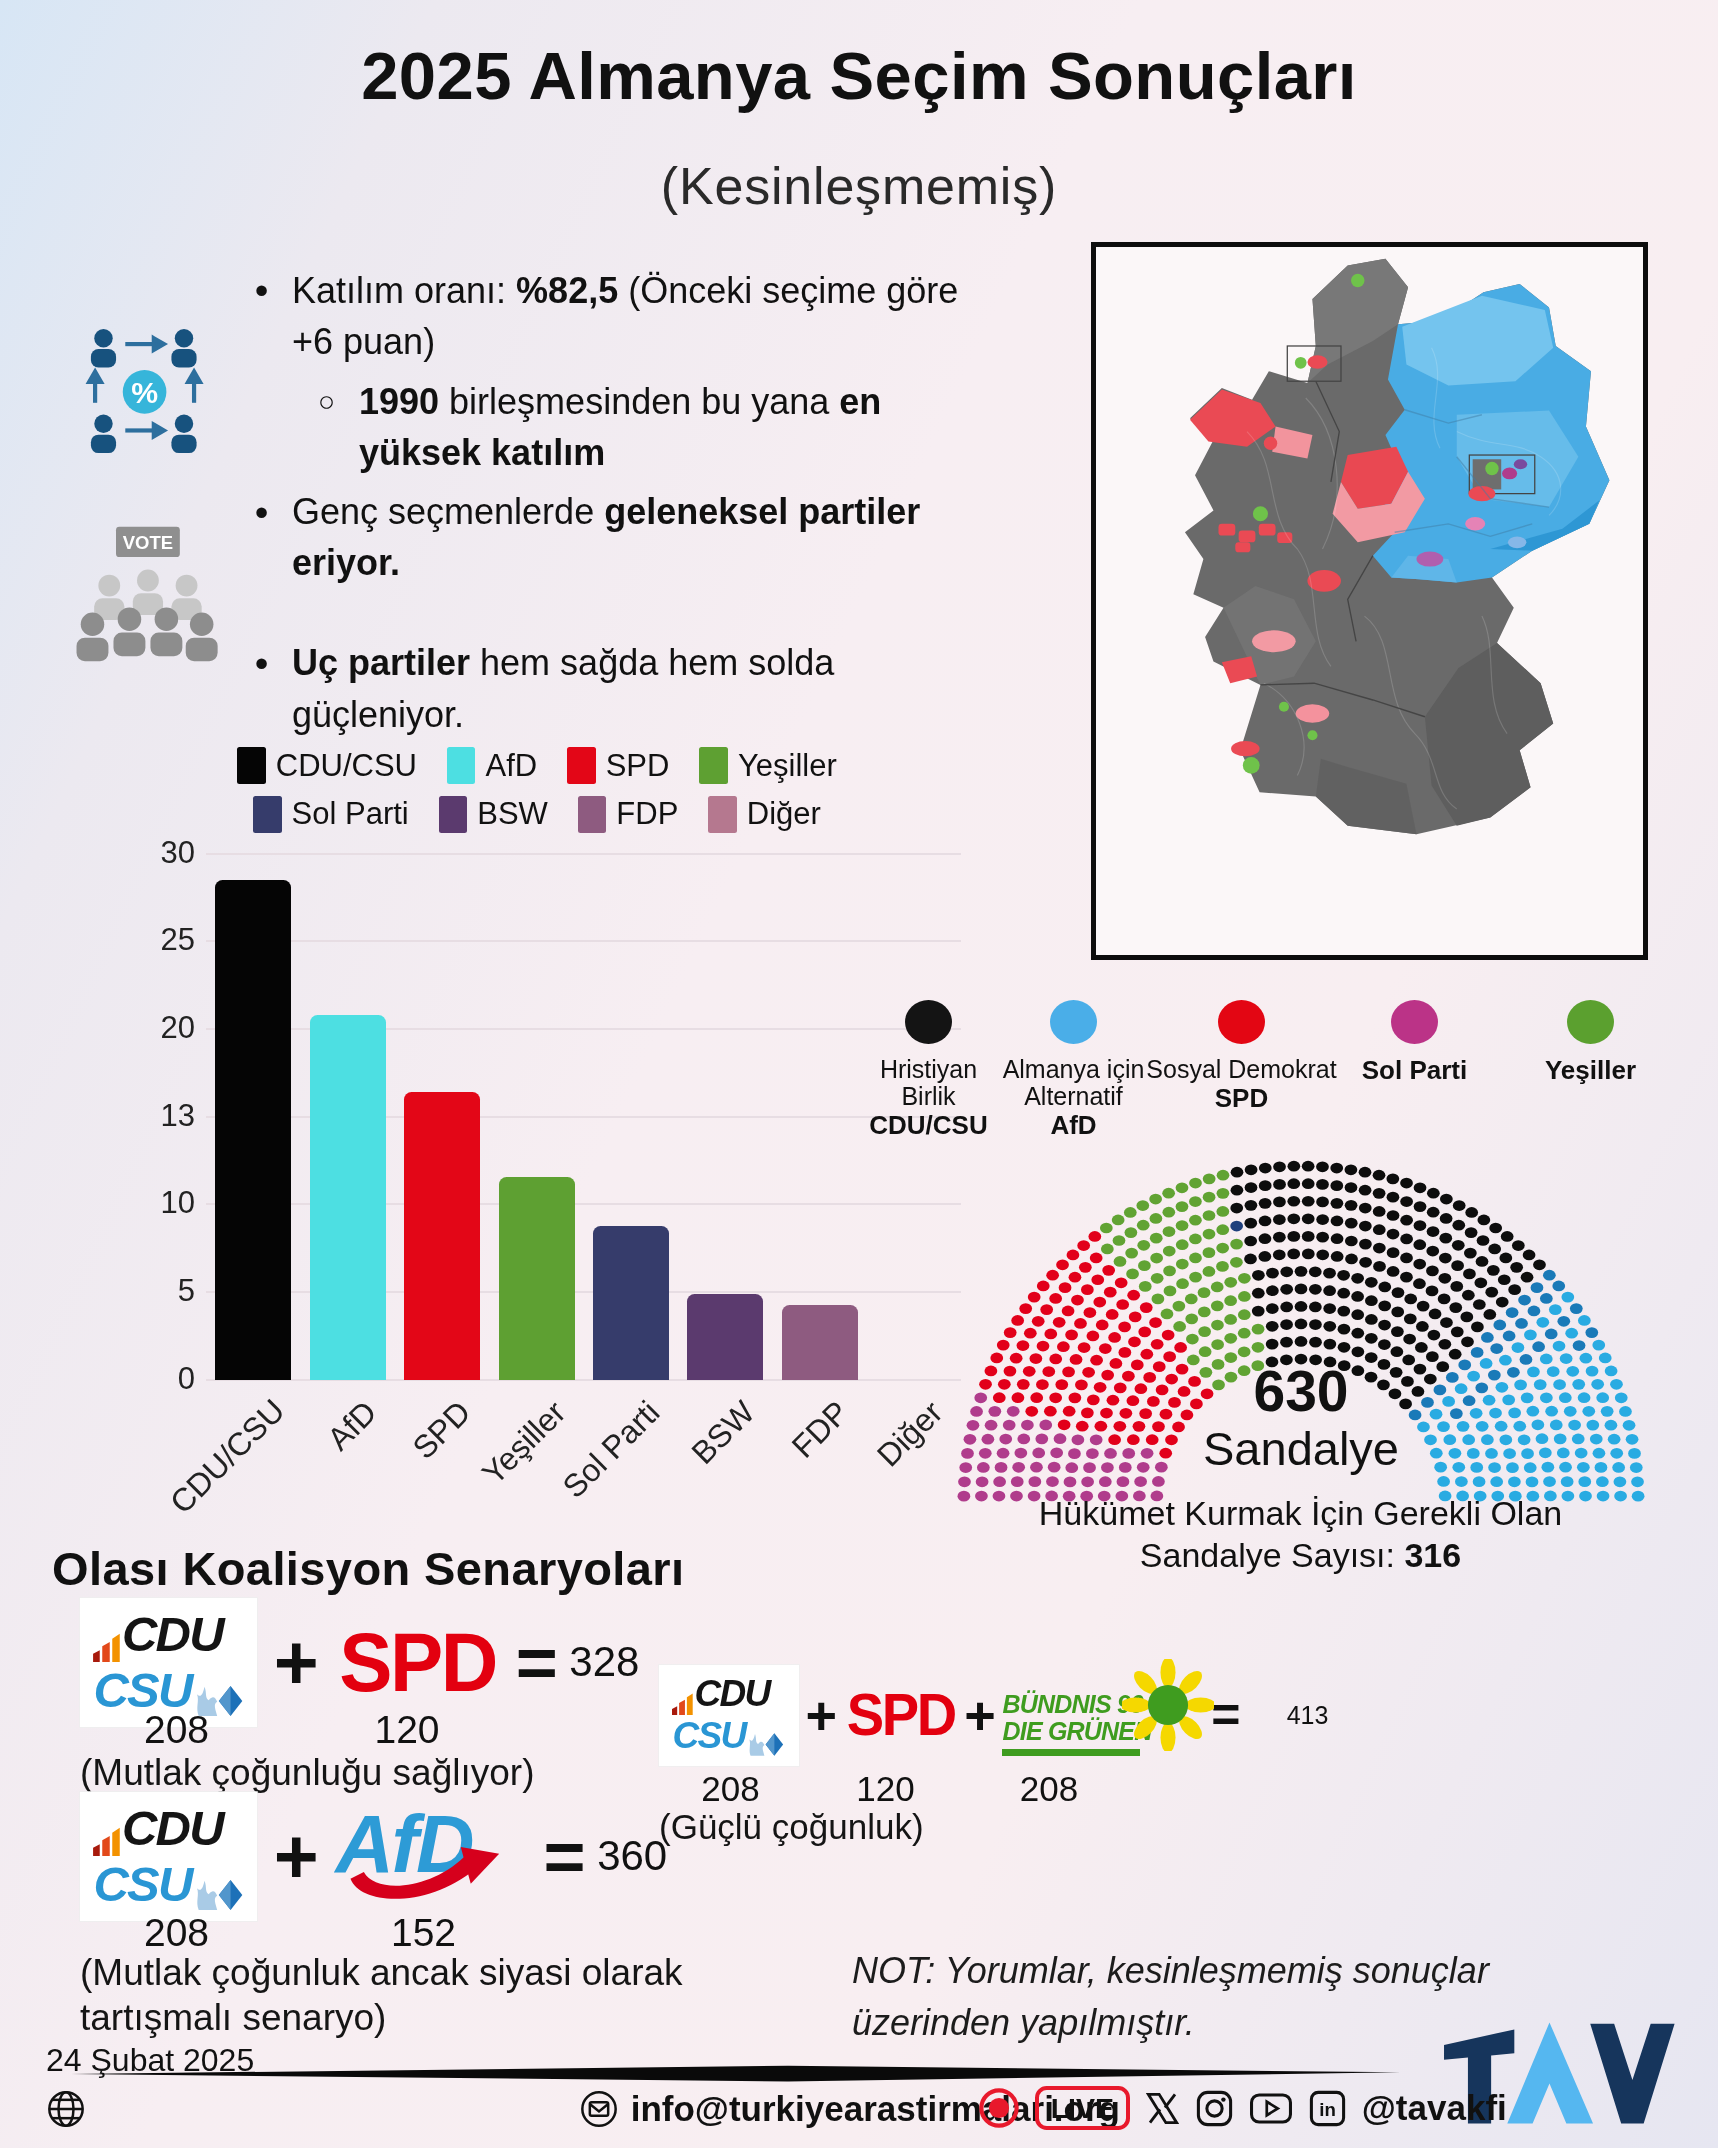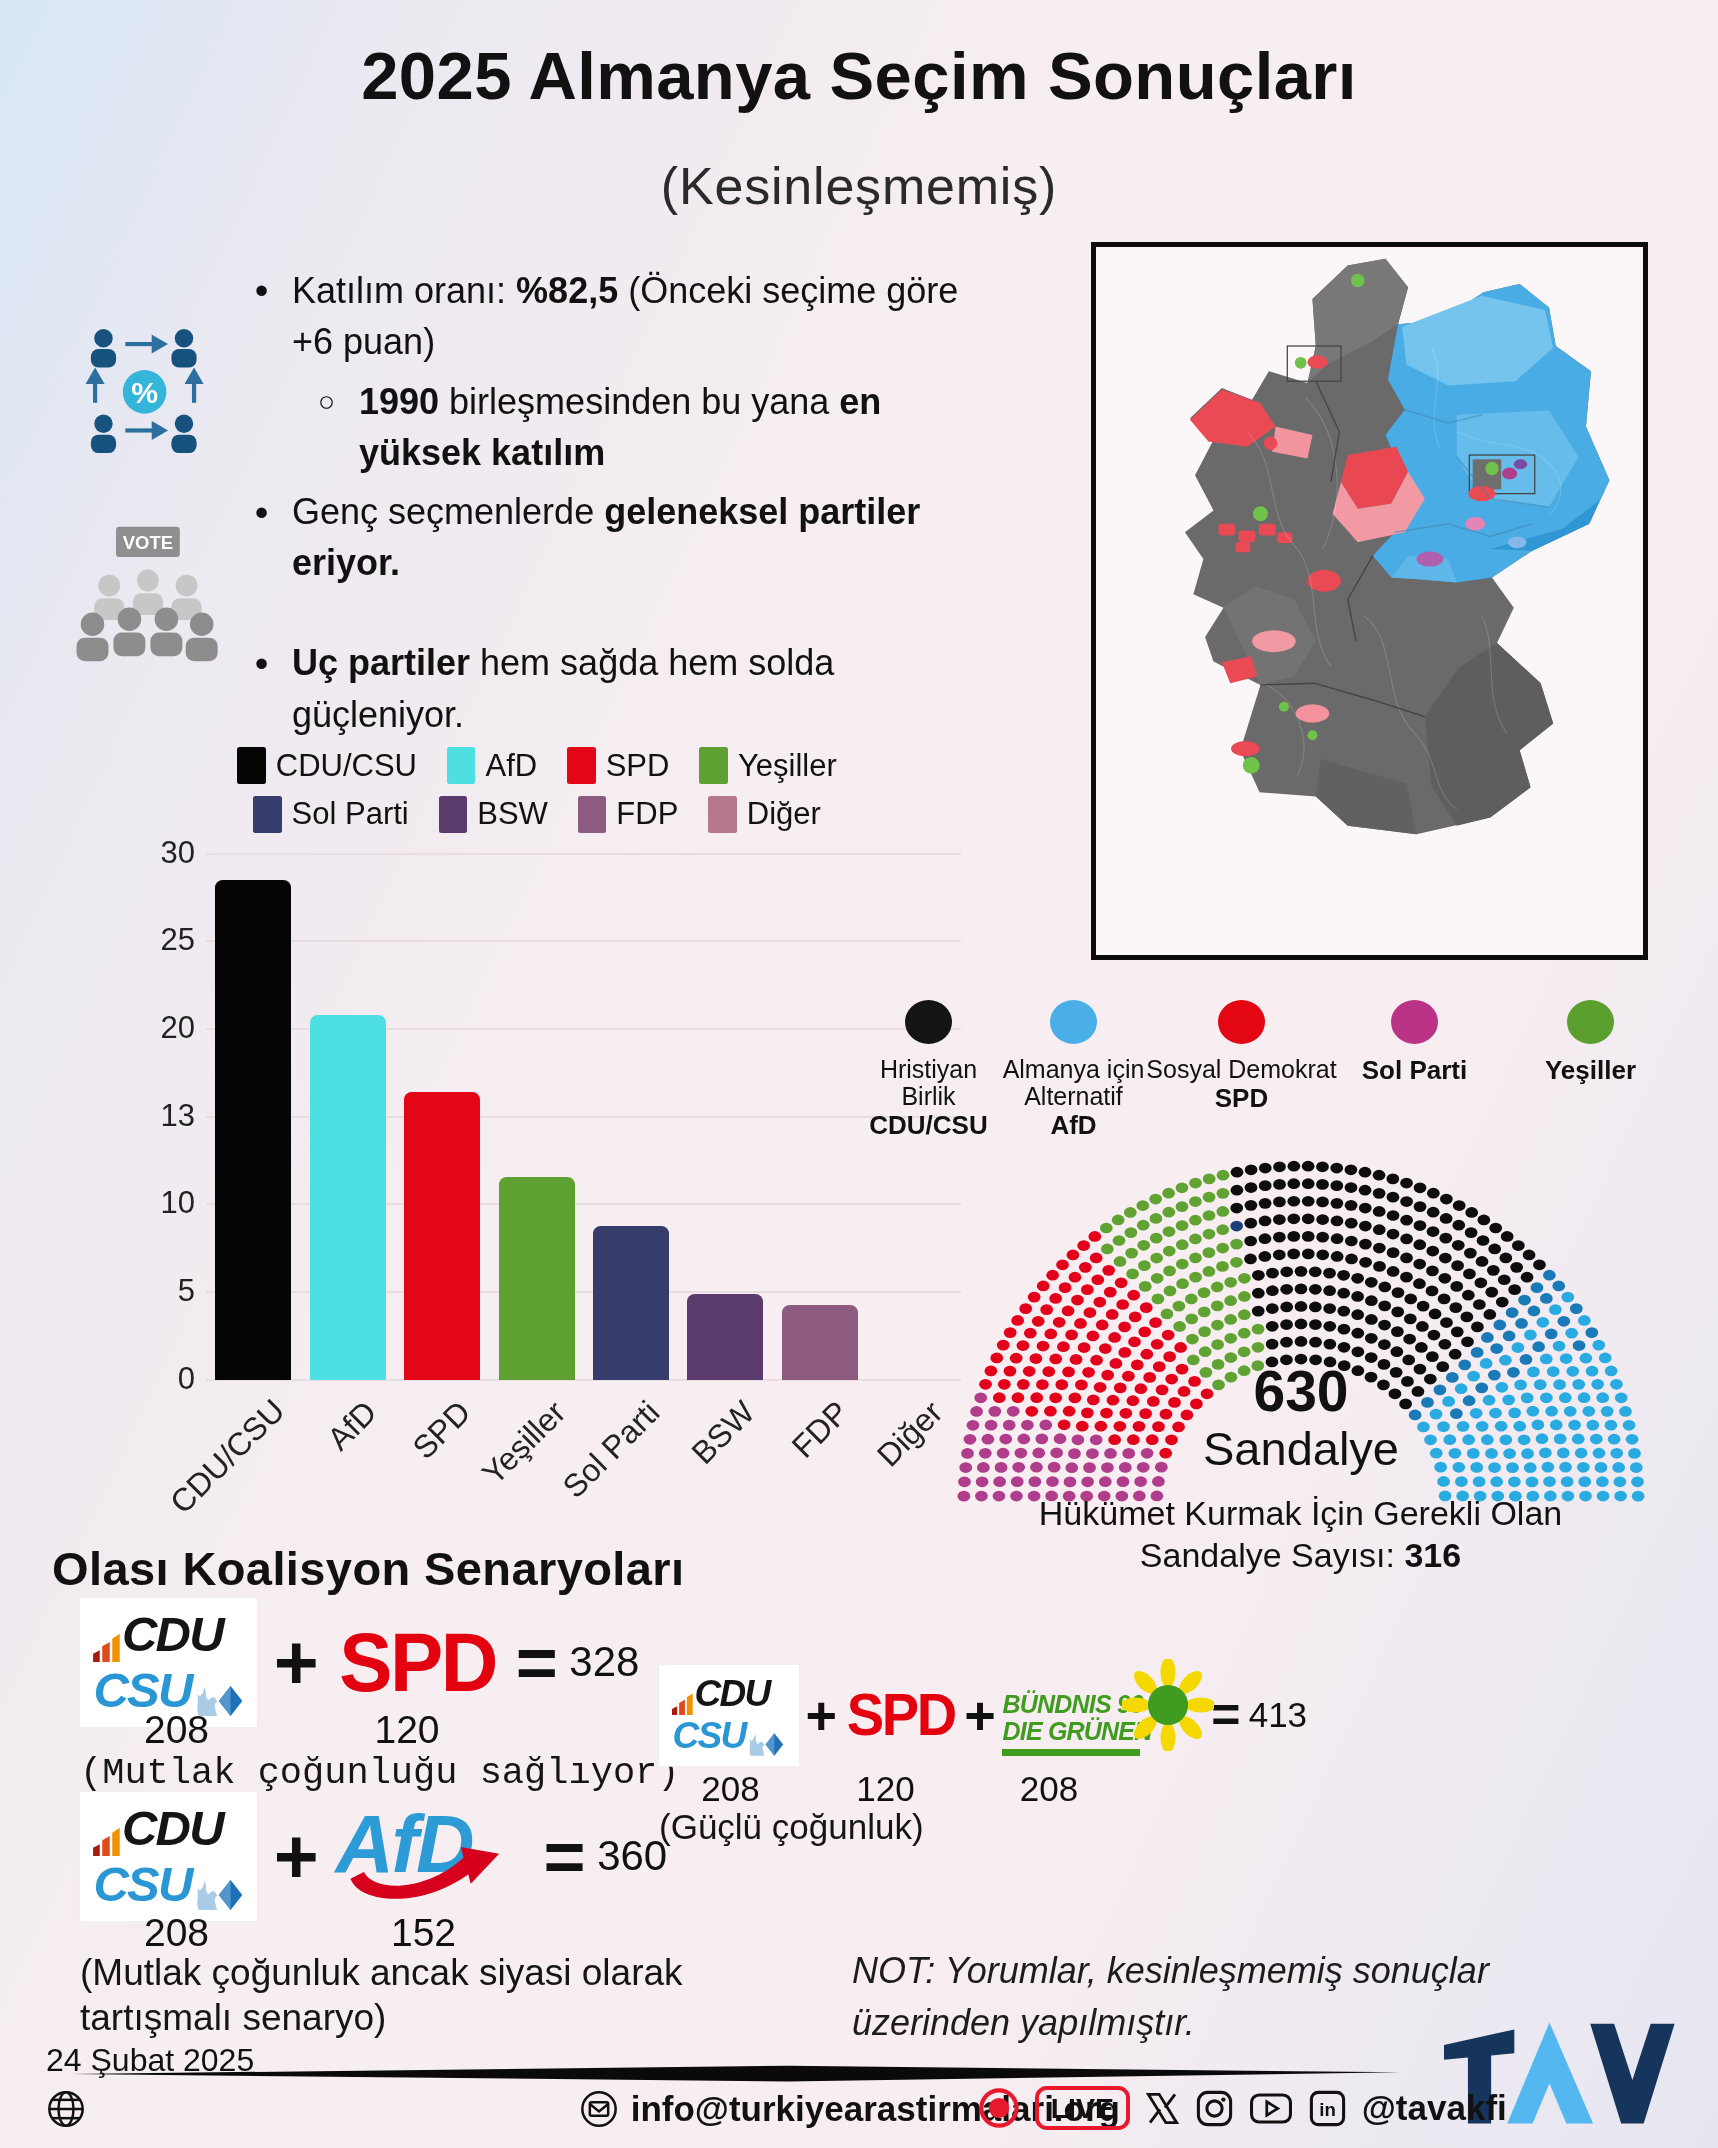--- a/index.html
+++ b/index.html
@@ -50,21 +50,21 @@
   .cdu-txt{font-size:49px;font-weight:bold;font-style:italic;letter-spacing:-1.7px;color:#151515;}
   .csu-txt{font-size:49px;font-weight:bold;font-style:italic;letter-spacing:-1.7px;color:#2a96d4;}
   .sm .cdu-txt,.sm .csu-txt{font-size:37px;}
   .plus{font-size:77px;font-weight:bold;padding:0 11.7px;}
   .eq{font-size:72px;font-weight:bold;padding:0 10px;letter-spacing:-3.4px;}
   .sum{font-size:42px;font-weight:normal;text-align:right;}
   .spdlogo{color:#e3000f;font-weight:bold;font-size:84px;letter-spacing:-2.5px;transform:scaleX(.95);}
   .sm .spdlogo{font-size:59px;}
   .sm .plus{font-size:54px;padding:0 5px;}
   .sm .eq{font-size:50px;}
-  .sm .sum{font-size:35px;}
+  .sm .sum{font-size:25px;margin-left:38px;}
   .afdlogo{position:relative;width:193px;height:117px;}
   .afd-txt{font-size:81px;font-weight:bold;font-style:italic;color:#2d9bd6;letter-spacing:-2.5px;}
   .greenslogo{position:relative;width:197px;height:92px;}
   .gr-l{font-size:25px;font-weight:bold;font-style:italic;color:#3f9c1f;line-height:1.05;letter-spacing:-0.8px;}
   .gr-bar{width:138px;height:7.6px;background:#3f9c1f;margin-top:5px;}
   .num{position:absolute;font-size:39px;text-align:center;}
   .cap{position:absolute;font-size:37px;color:#151515;}
   .note{left:852px;top:1945px;width:755px;font-size:36px;font-style:italic;line-height:1.45;color:#1c1c1c;}
   .date{left:46px;top:2042px;font-size:32px;}
   
@@ -995,21 +995,21 @@
       </svg>
     </div>
   </div>
   <span class="plus">+</span>
   <span class="spdlogo">SPD</span>
   <span class="eq">=</span>
   <span class="sum">328</span>
 </div>
 <div class="num" style="left:80px;width:193px;top:1708px;">208</div>
 <div class="num" style="left:319px;width:176px;top:1708px;">120</div>
-<div class="cap" style="left:80px;top:1752px;font-family:Liberation Mono, monospace;">(Mutlak çoğunluğu sağlıyor)</div>
+<div class="cap" style="left:80px;top:1752px;">(Mutlak çoğunluğu sağlıyor)</div>
 
 <div class="abs row" style="left:80px;top:1792px;gap:5px;">
   <div class="cdubox">
     <div class="cduline">
       <svg width="28.5" height="30" viewBox="0 0 34 36">
         <polygon points="0,36 8,36 8,22 0,26" fill="#a81a0c"></polygon>
         <polygon points="11,36 20,36 20,12 11,17" fill="#e2491a"></polygon>
         <polygon points="23,36 32,36 32,2 23,8" fill="#f39200"></polygon>
       </svg>
       <span class="cdu-txt">CDU</span>

